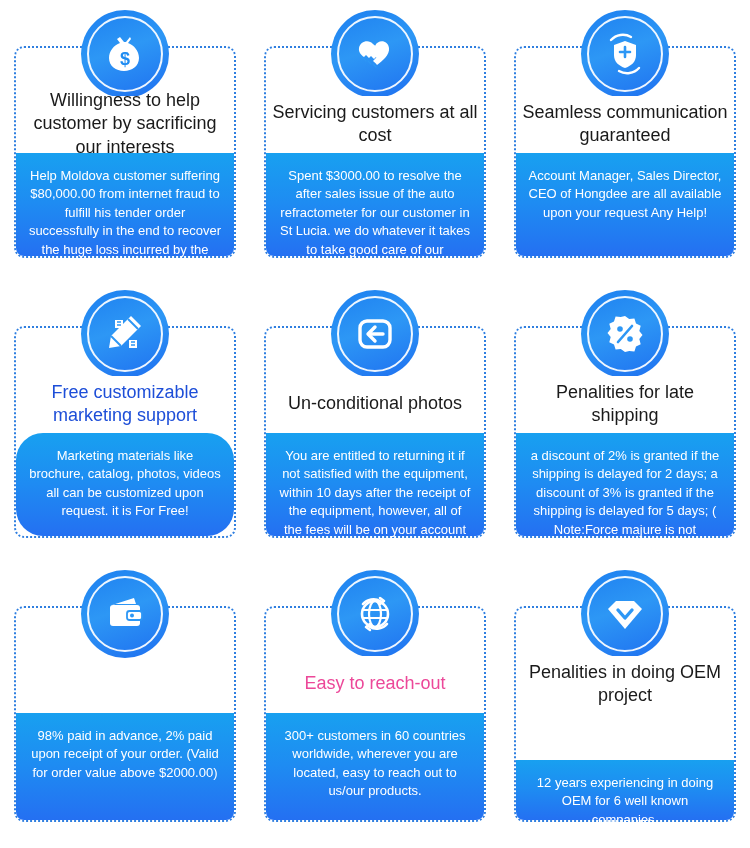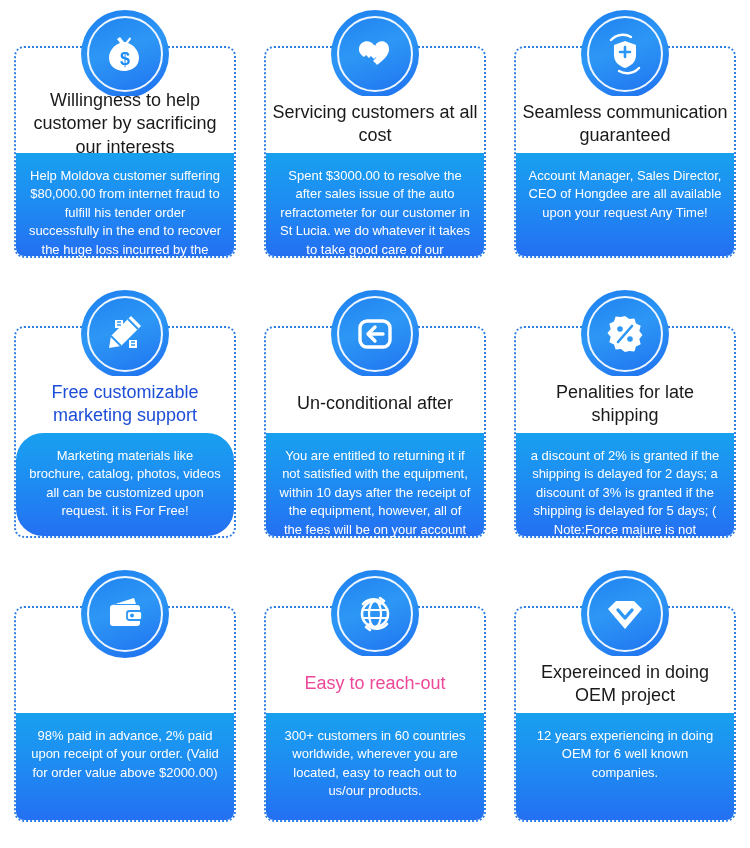--- a/index.html
+++ b/index.html
@@ -152,21 +152,21 @@
       <div class="icon-circle" style="background: linear-gradient(160deg, rgb(29, 127, 240) 0%, rgb(45, 151, 245) 45%, rgb(30, 111, 240) 100%);">
         <svg width="48" height="48" viewBox="0 0 48 48" fill="none">
           <path d="M10 10a16 16 0 0 1 20-3" stroke="#ffffff" stroke-width="2.4" stroke-linecap="round" fill="none"></path>
           <path d="M38 38a16 16 0 0 1-20 3" stroke="#ffffff" stroke-width="2.4" stroke-linecap="round" fill="none"></path>
           <path d="M24 11l11 4v10c0 7-5 11-11 13-6-2-11-6-11-13V15z" fill="#ffffff"></path>
           <path d="M24 17v10M19 22h10" stroke="#2d97f5" stroke-width="2.6" stroke-linecap="round"></path>
         </svg>
       </div>
     </div>
     <div class="title" style="color: rgb(26, 26, 26);">Seamless communication guaranteed</div>
-    <div class="body-box" style="background: linear-gradient(rgb(24, 160, 240) 0%, rgb(30, 140, 242) 48%, rgb(36, 112, 242) 100%); color: rgb(255, 255, 255);">Account Manager, Sales Director, CEO of Hongdee are all available upon your request Any Time!</div>
+    <div class="body-box" style="background: linear-gradient(rgb(24, 160, 240) 0%, rgb(30, 140, 242) 48%, rgb(36, 112, 242) 100%); color: rgb(255, 255, 255);">Account Manager, Sales Director, CEO of Hongdee are all available upon your request Any Help!</div>
   </div>
 
   <div class="card r2">
     <div class="panel" style="border-color: rgb(47, 127, 224);"></div>
     <div class="icon-wrap">
       <div class="icon-circle" style="background: linear-gradient(160deg, rgb(29, 127, 240) 0%, rgb(45, 151, 245) 45%, rgb(30, 111, 240) 100%);">
         <svg width="48" height="48" viewBox="0 0 48 48" fill="none">
           <path d="M30 6l10 10-20 20-12 2 2-12z" fill="#ffffff"></path>
           <path d="M27 9l10 10" stroke="#2d97f5" stroke-width="2"></path>
           <path d="M10 26l10 10" stroke="#2d97f5" stroke-width="2"></path>
@@ -185,21 +185,21 @@
     <div class="panel" style="border-color: rgb(47, 127, 224);"></div>
     <div class="icon-wrap">
       <div class="icon-circle" style="background: linear-gradient(160deg, rgb(29, 127, 240) 0%, rgb(45, 151, 245) 45%, rgb(30, 111, 240) 100%);">
         <svg width="48" height="48" viewBox="0 0 48 48" fill="none">
           <rect x="9" y="11" width="30" height="26" rx="7" stroke="#ffffff" stroke-width="3.4" fill="none"></rect>
           <path d="M32 24H19" stroke="#ffffff" stroke-width="3.4" stroke-linecap="round"></path>
           <path d="M24 17l-7 7 7 7" stroke="#ffffff" stroke-width="3.4" stroke-linecap="round" stroke-linejoin="round" fill="none"></path>
         </svg>
       </div>
     </div>
-    <div class="title" style="color: rgb(26, 26, 26);">Un-conditional after</div>
+    <div class="title" style="color: rgb(26, 26, 26);">Un-conditional photos</div>
     <div class="body-box" style="background: linear-gradient(rgb(24, 160, 240) 0%, rgb(30, 140, 242) 48%, rgb(36, 112, 242) 100%); color: rgb(255, 255, 255);">You are entitled to returning it if not satisfied with the equipment, within 10 days after the receipt of the equipment, however, all of the fees will be on your account incurred by the return.</div>
   </div>
 
   <div class="card r2">
     <div class="panel" style="border-color: rgb(47, 127, 224);"></div>
     <div class="icon-wrap">
       <div class="icon-circle" style="background: linear-gradient(160deg, rgb(29, 127, 240) 0%, rgb(45, 151, 245) 45%, rgb(30, 111, 240) 100%);">
         <svg width="48" height="48" viewBox="0 0 48 48" fill="none">
           <path d="M24 6l4.2 3.1 5.2-.6 1.6 5 4.7 2.3-1.4 5.1 3.2 4.1-3.2 4.1 1.4 5.1-4.7 2.3-1.6 5-5.2-.6L24 42l-4.2-3.1-5.2.6-1.6-5-4.7-2.3 1.4-5.1L6.5 23l3.2-4.1-1.4-5.1 4.7-2.3 1.6-5 5.2.6z" fill="#ffffff"></path>
           <circle cx="19" cy="19" r="2.8" fill="#2d97f5"></circle>
@@ -249,17 +249,17 @@
   <div class="card r3">
     <div class="panel" style="border-color: rgb(47, 127, 224);"></div>
     <div class="icon-wrap">
       <div class="icon-circle" style="background: linear-gradient(160deg, rgb(29, 127, 240) 0%, rgb(45, 151, 245) 45%, rgb(30, 111, 240) 100%);">
         <svg width="46" height="46" viewBox="0 0 46 46" fill="none">
           <path d="M14 10h18l8 8-17 20L6 18z" fill="#ffffff"></path>
           <path d="M16 19l7 8 7-8" stroke="#2d97f5" stroke-width="3.4" stroke-linecap="round" stroke-linejoin="round" fill="none"></path>
         </svg>
       </div>
     </div>
-    <div class="title" style="color: rgb(26, 26, 26);">Expereinced in doing OEM project</div>
-    <div class="body-box" style="background: linear-gradient(rgb(24, 160, 240) 0%, rgb(30, 140, 242) 48%, rgb(36, 112, 242) 100%); color: rgb(255, 255, 255);">12 years experiencing in doing OEM for 6 well known companies.</div>
+    <div class="title" style="color: rgb(26, 26, 26);">Penalities in doing OEM project</div>
+    <div class="body-box" style="background: linear-gradient(rgb(24, 160, 240) 0%, rgb(30, 140, 242) 48%, rgb(36, 112, 242) 100%); color: rgb(255, 255, 255); margin-top: 47px;">12 years experiencing in doing OEM for 6 well known companies.</div>
   </div>
 
 </div>
 
 </body></html>

